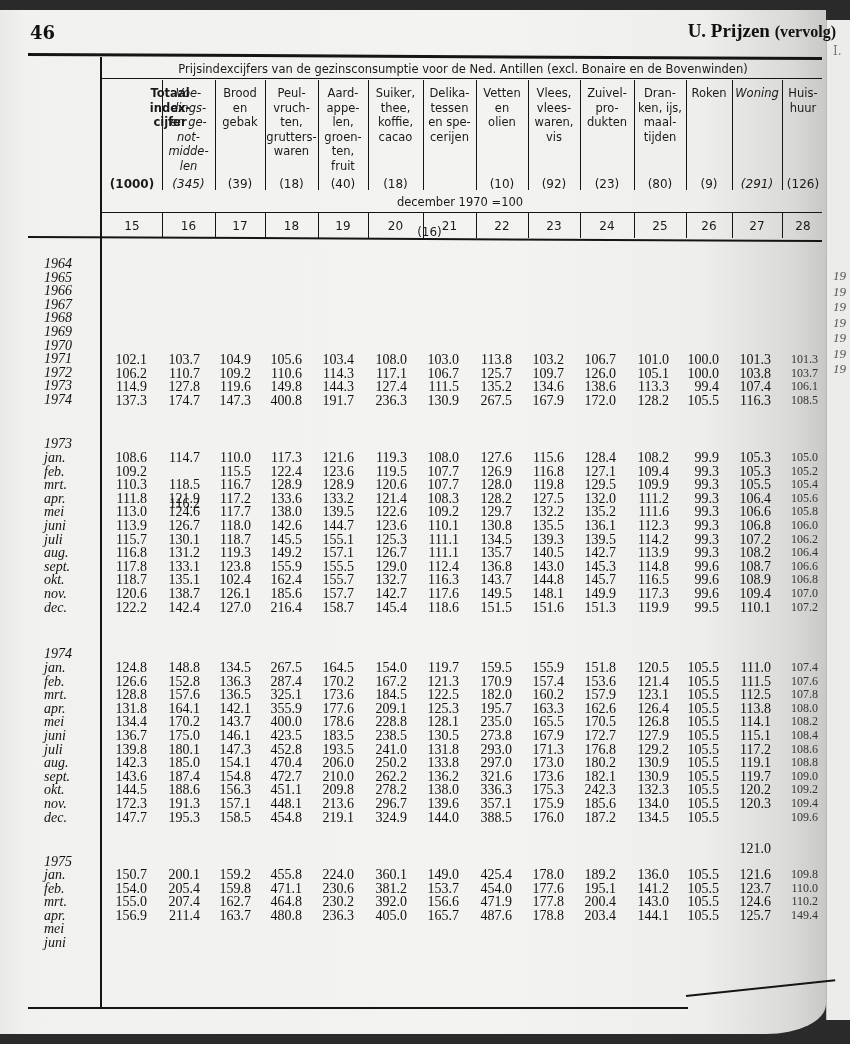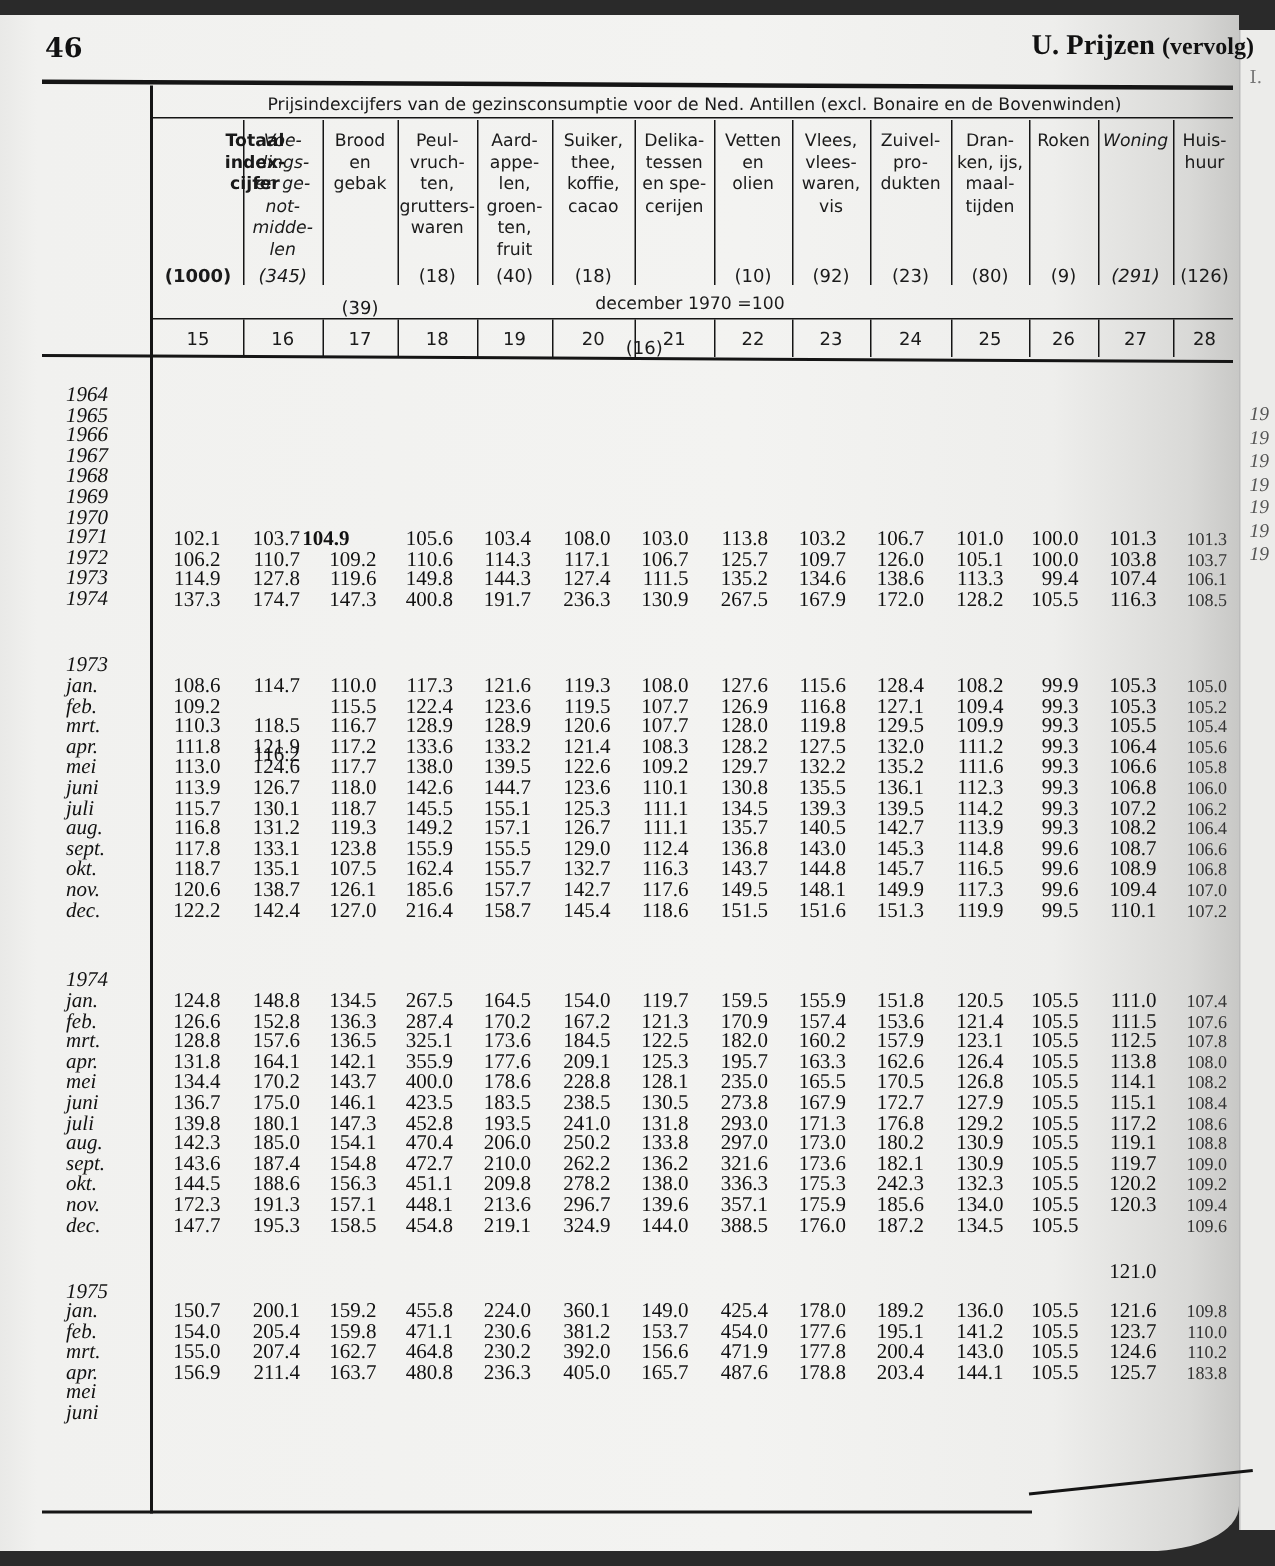--- a/index.html
+++ b/index.html
@@ -90,21 +90,21 @@
 not-
 midde-
 len</div>
     <div class="weight italic" style="left: 162px; top: 177px; width: 53px;">(345)</div>
     <div class="colnum" style="left: 162px; width: 53px;">16</div>
     <div class="rule" style="left: 162px; top: 80px; width: 1px; height: 110px;"></div>
     <div class="rule" style="left: 162px; top: 213px; width: 1px; height: 25px;"></div>
     <div class="hdr-cell " style="left: 215px; top: 86px; width: 50px;">Brood
 en
 gebak</div>
-    <div class="weight " style="left: 215px; top: 177px; width: 50px; margin-top: 21px;">(39)</div>
+    <div class="weight " style="left: 215px; top: 177px; width: 50px;">(39)</div>
     <div class="colnum" style="left: 215px; width: 50px;">17</div>
     <div class="rule" style="left: 215px; top: 80px; width: 1px; height: 110px;"></div>
     <div class="rule" style="left: 215px; top: 213px; width: 1px; height: 25px;"></div>
     <div class="hdr-cell " style="left: 265px; top: 86px; width: 53px;">Peul-
 vruch-
 ten,
 grutters-
 waren</div>
     <div class="weight " style="left: 265px; top: 177px; width: 53px;">(18)</div>
     <div class="colnum" style="left: 265px; width: 53px;">18</div>
@@ -190,21 +190,21 @@
     <div class="row-label" style="top: 297.8px;">1967</div>
     <div class="row-label" style="top: 311.4px;">1968</div>
     <div class="row-label" style="top: 325px;">1969</div>
     <div class="row-label" style="top: 338.6px;">1970</div>
     <div class="row-label" style="top: 352.2px;">1971</div>
     <div class="row-label" style="top: 365.8px;">1972</div>
     <div class="row-label" style="top: 379.4px;">1973</div>
     <div class="row-label" style="top: 393px;">1974</div>
     <div class="cell" style="left: 97px; width: 50px; top: 353px;">102.1</div>
     <div class="cell" style="left: 150px; width: 50px; top: 353px;">103.7</div>
-    <div class="cell" style="left: 183px; width: 50px; top: 353px; font-weight: bold;">104.9</div>
+    <div class="cell" style="left: 201px; width: 50px; top: 353px;">104.9</div>
     <div class="cell" style="left: 252px; width: 50px; top: 353px;">105.6</div>
     <div class="cell" style="left: 304px; width: 50px; top: 353px;">103.4</div>
     <div class="cell" style="left: 357px; width: 50px; top: 353px;">108.0</div>
     <div class="cell" style="left: 409px; width: 50px; top: 353px;">103.0</div>
     <div class="cell" style="left: 462px; width: 50px; top: 353px;">113.8</div>
     <div class="cell" style="left: 514px; width: 50px; top: 353px;">103.2</div>
     <div class="cell" style="left: 566px; width: 50px; top: 353px;">106.7</div>
     <div class="cell" style="left: 619px; width: 50px; top: 353px;">101.0</div>
     <div class="cell" style="left: 669px; width: 50px; top: 353px;">100.0</div>
     <div class="cell" style="left: 721px; width: 50px; top: 353px;">101.3</div>
@@ -385,21 +385,21 @@
     <div class="cell" style="left: 409px; width: 50px; top: 559.8px;">112.4</div>
     <div class="cell" style="left: 462px; width: 50px; top: 559.8px;">136.8</div>
     <div class="cell" style="left: 514px; width: 50px; top: 559.8px;">143.0</div>
     <div class="cell" style="left: 566px; width: 50px; top: 559.8px;">145.3</div>
     <div class="cell" style="left: 619px; width: 50px; top: 559.8px;">114.8</div>
     <div class="cell" style="left: 669px; width: 50px; top: 559.8px;">99.6</div>
     <div class="cell" style="left: 721px; width: 50px; top: 559.8px;">108.7</div>
     <div class="cell faint" style="left: 768px; width: 50px; top: 559.8px;">106.6</div>
     <div class="cell" style="left: 97px; width: 50px; top: 573.4px;">118.7</div>
     <div class="cell" style="left: 150px; width: 50px; top: 573.4px;">135.1</div>
-    <div class="cell" style="left: 201px; width: 50px; top: 573.4px;">107.5</div>
+    <div class="cell" style="left: 201px; width: 50px; top: 573.4px;">102.4</div>
     <div class="cell" style="left: 252px; width: 50px; top: 573.4px;">162.4</div>
     <div class="cell" style="left: 304px; width: 50px; top: 573.4px;">155.7</div>
     <div class="cell" style="left: 357px; width: 50px; top: 573.4px;">132.7</div>
     <div class="cell" style="left: 409px; width: 50px; top: 573.4px;">116.3</div>
     <div class="cell" style="left: 462px; width: 50px; top: 573.4px;">143.7</div>
     <div class="cell" style="left: 514px; width: 50px; top: 573.4px;">144.8</div>
     <div class="cell" style="left: 566px; width: 50px; top: 573.4px;">145.7</div>
     <div class="cell" style="left: 619px; width: 50px; top: 573.4px;">116.5</div>
     <div class="cell" style="left: 669px; width: 50px; top: 573.4px;">99.6</div>
     <div class="cell" style="left: 721px; width: 50px; top: 573.4px;">108.9</div>
@@ -668,14 +668,14 @@
     <div class="cell" style="left: 252px; width: 50px; top: 908.8px;">480.8</div>
     <div class="cell" style="left: 304px; width: 50px; top: 908.8px;">236.3</div>
     <div class="cell" style="left: 357px; width: 50px; top: 908.8px;">405.0</div>
     <div class="cell" style="left: 409px; width: 50px; top: 908.8px;">165.7</div>
     <div class="cell" style="left: 462px; width: 50px; top: 908.8px;">487.6</div>
     <div class="cell" style="left: 514px; width: 50px; top: 908.8px;">178.8</div>
     <div class="cell" style="left: 566px; width: 50px; top: 908.8px;">203.4</div>
     <div class="cell" style="left: 619px; width: 50px; top: 908.8px;">144.1</div>
     <div class="cell" style="left: 669px; width: 50px; top: 908.8px;">105.5</div>
     <div class="cell" style="left: 721px; width: 50px; top: 908.8px;">125.7</div>
-    <div class="cell faint" style="left: 768px; width: 50px; top: 908.8px;">183.8</div>
+    <div class="cell faint" style="left: 768px; width: 50px; top: 908.8px;">149.4</div>
   </div>
 
 </body></html>

